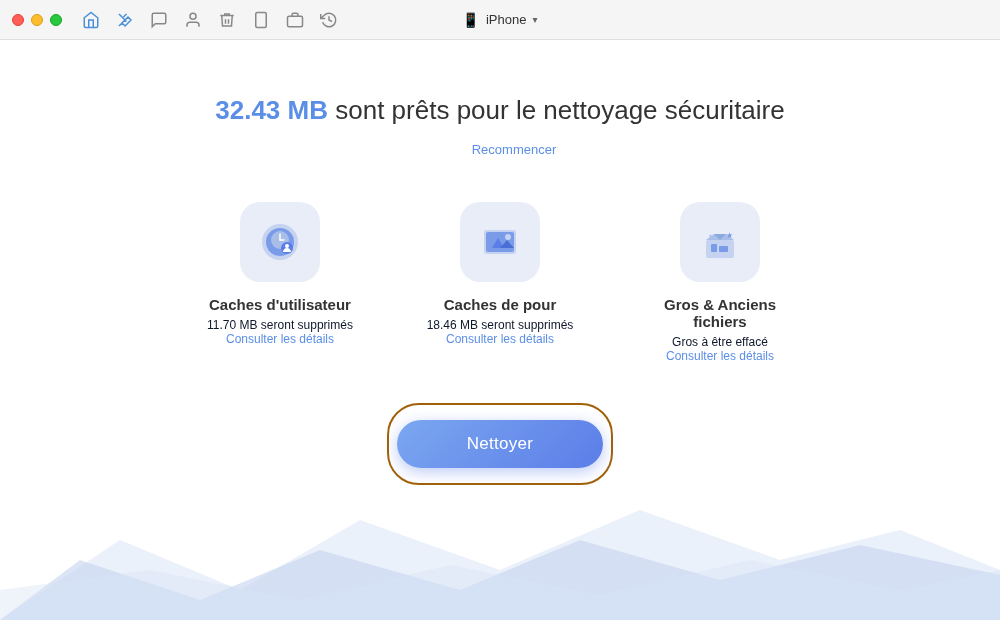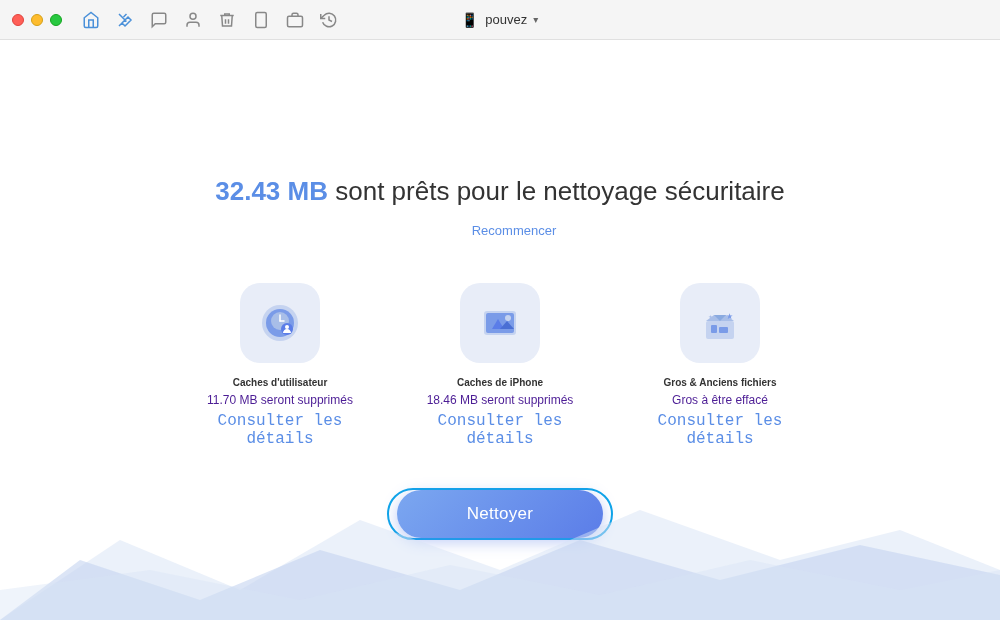--- a/index.html
+++ b/index.html
@@ -90,21 +90,20 @@
     .main-content {
       width: 100%;
       height: calc(620px - 40px);
       display: flex;
       flex-direction: column;
       align-items: center;
       padding-top: 55px;
       position: relative;
       overflow: hidden;
       background: #fff;
-      justify-content: center;
     }
 
     
     .heading {
       font-size: 26px;
       font-weight: 400;
       color: #333;
       text-align: center;
       margin-bottom: 14px;
     }
@@ -159,50 +158,48 @@
       justify-content: center;
       margin-bottom: 14px;
     }
 
     .card-icon-wrap svg {
       width: 44px;
       height: 44px;
     }
 
     .card-title {
-      font-size: 10px;
+      font-size: 15px;
       font-weight: 600;
       color: #333;
       margin-bottom: 5px;
     }
 
     .card-subtitle {
       font-size: 12px;
-      color: #4c1d95;
-      margin-bottom: 5px;
+      color: #0f172a;
     }
 
     .card-link {
-      font-size: 16px;
+      font-size: 12px;
       color: #5b8ee6;
       cursor: pointer;
       text-decoration: none;
-      font-family: Liberation Mono, monospace;
     }
 
     
     .button-area {
       margin-top: 40px;
       position: relative;
     }
 
     .button-outline {
-      border: 2px solid #0ea5e9;
+      border: 2px solid #a16207;
       border-radius: 32px;
-      padding: 0 8px;
+      padding: 15px 8px;
       display: inline-block;
     }
 
     .clean-button {
       background: linear-gradient(135deg, #7ba7f0, #5b7de8);
       border: none;
       border-radius: 26px;
       padding: 14px 70px;
       font-size: 17px;
       color: #fff;
@@ -292,21 +289,21 @@
       <svg class="toolbar-svg" viewBox="0 0 24 24" fill="none" stroke="#888" stroke-width="2">
         <polyline points="1,4 1,10 7,10"></polyline>
         <path d="M3.51 15a9 9 0 102.13-9.36L1 10"></path>
         <polyline points="12,7 12,12 16,14"></polyline>
       </svg>
     </div>
   </div>
 
   <div class="titlebar-center">
     <span class="iphone-icon">📱</span>
-    <span>pouvez</span>
+    <span>iPhone</span>
     <span class="chevron-down">▾</span>
   </div>
 </div>
 
 <div class="main-content">
 
   <div class="heading">
     <span class="heading-size">32.43 MB</span>
     <span> sont prêts pour le nettoyage sécuritaire</span>
   </div>
@@ -342,21 +339,21 @@
 
           <rect x="6" y="10" width="32" height="24" rx="3" fill="#c5d3f0"></rect>
           <rect x="8" y="12" width="28" height="20" rx="2" fill="#7a9be8"></rect>
 
           <polygon points="14,28 20,18 26,28" fill="#5b7de8"></polygon>
           <polygon points="22,28 29,20 36,28" fill="#4a6fd4"></polygon>
 
           <circle cx="30" cy="17" r="3" fill="#c5d3f0"></circle>
         </svg>
       </div>
-      <div class="card-title">Caches de iPhone</div>
+      <div class="card-title">Caches de pour</div>
       <div class="card-subtitle">18.46 MB seront supprimés</div>
       <a class="card-link">Consulter les détails</a>
     </div>
 
     <div class="card">
       <div class="card-icon-wrap">
         <svg viewBox="0 0 44 44" fill="none" xmlns="http://www.w3.org/2000/svg">
 
           <rect x="8" y="20" width="28" height="18" rx="2" fill="#c5d3f0"></rect>
 

